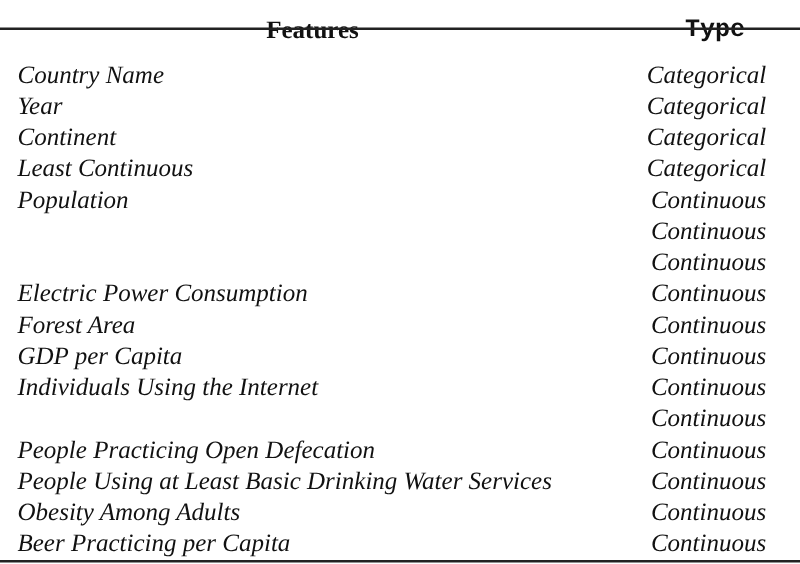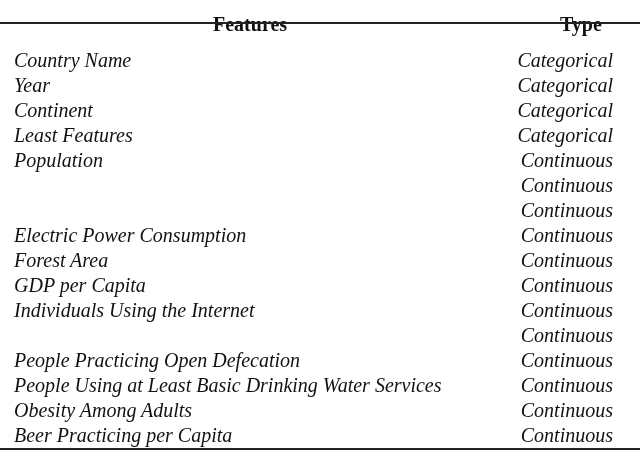--- a/index.html
+++ b/index.html
@@ -33,23 +33,23 @@
       margin-top: 14px;
     }
     .hdr-features {
       position: absolute;
       left: 213px;
       top: -1px;
       font-family: "Liberation Serif", "DejaVu Serif", serif;
     }
     .hdr-type {
       position: absolute;
-      left: 560px;
+      left: 548px;
       top: -1px;
-      font-family: Liberation Serif, serif;
+      font-family: Liberation Mono, monospace;
     }
     .rule-top {
       position: absolute;
       left: 0;
       top: 22px;
       width: 640px;
       height: 2px;
       background: #222222;
     }
     .rule-bottom {
@@ -105,21 +105,21 @@
     </div>
     <div class="row">
       <span class="feature">Year</span>
       <span class="type">Categorical</span>
     </div>
     <div class="row">
       <span class="feature">Continent</span>
       <span class="type">Categorical</span>
     </div>
     <div class="row">
-      <span class="feature">Least Features</span>
+      <span class="feature">Least Continuous</span>
       <span class="type">Categorical</span>
     </div>
     <div class="row">
       <span class="feature">Population</span>
       <span class="type">Continuous</span>
     </div>
     <div class="row">
       <span class="type">Continuous</span>
     </div>
     <div class="row">

